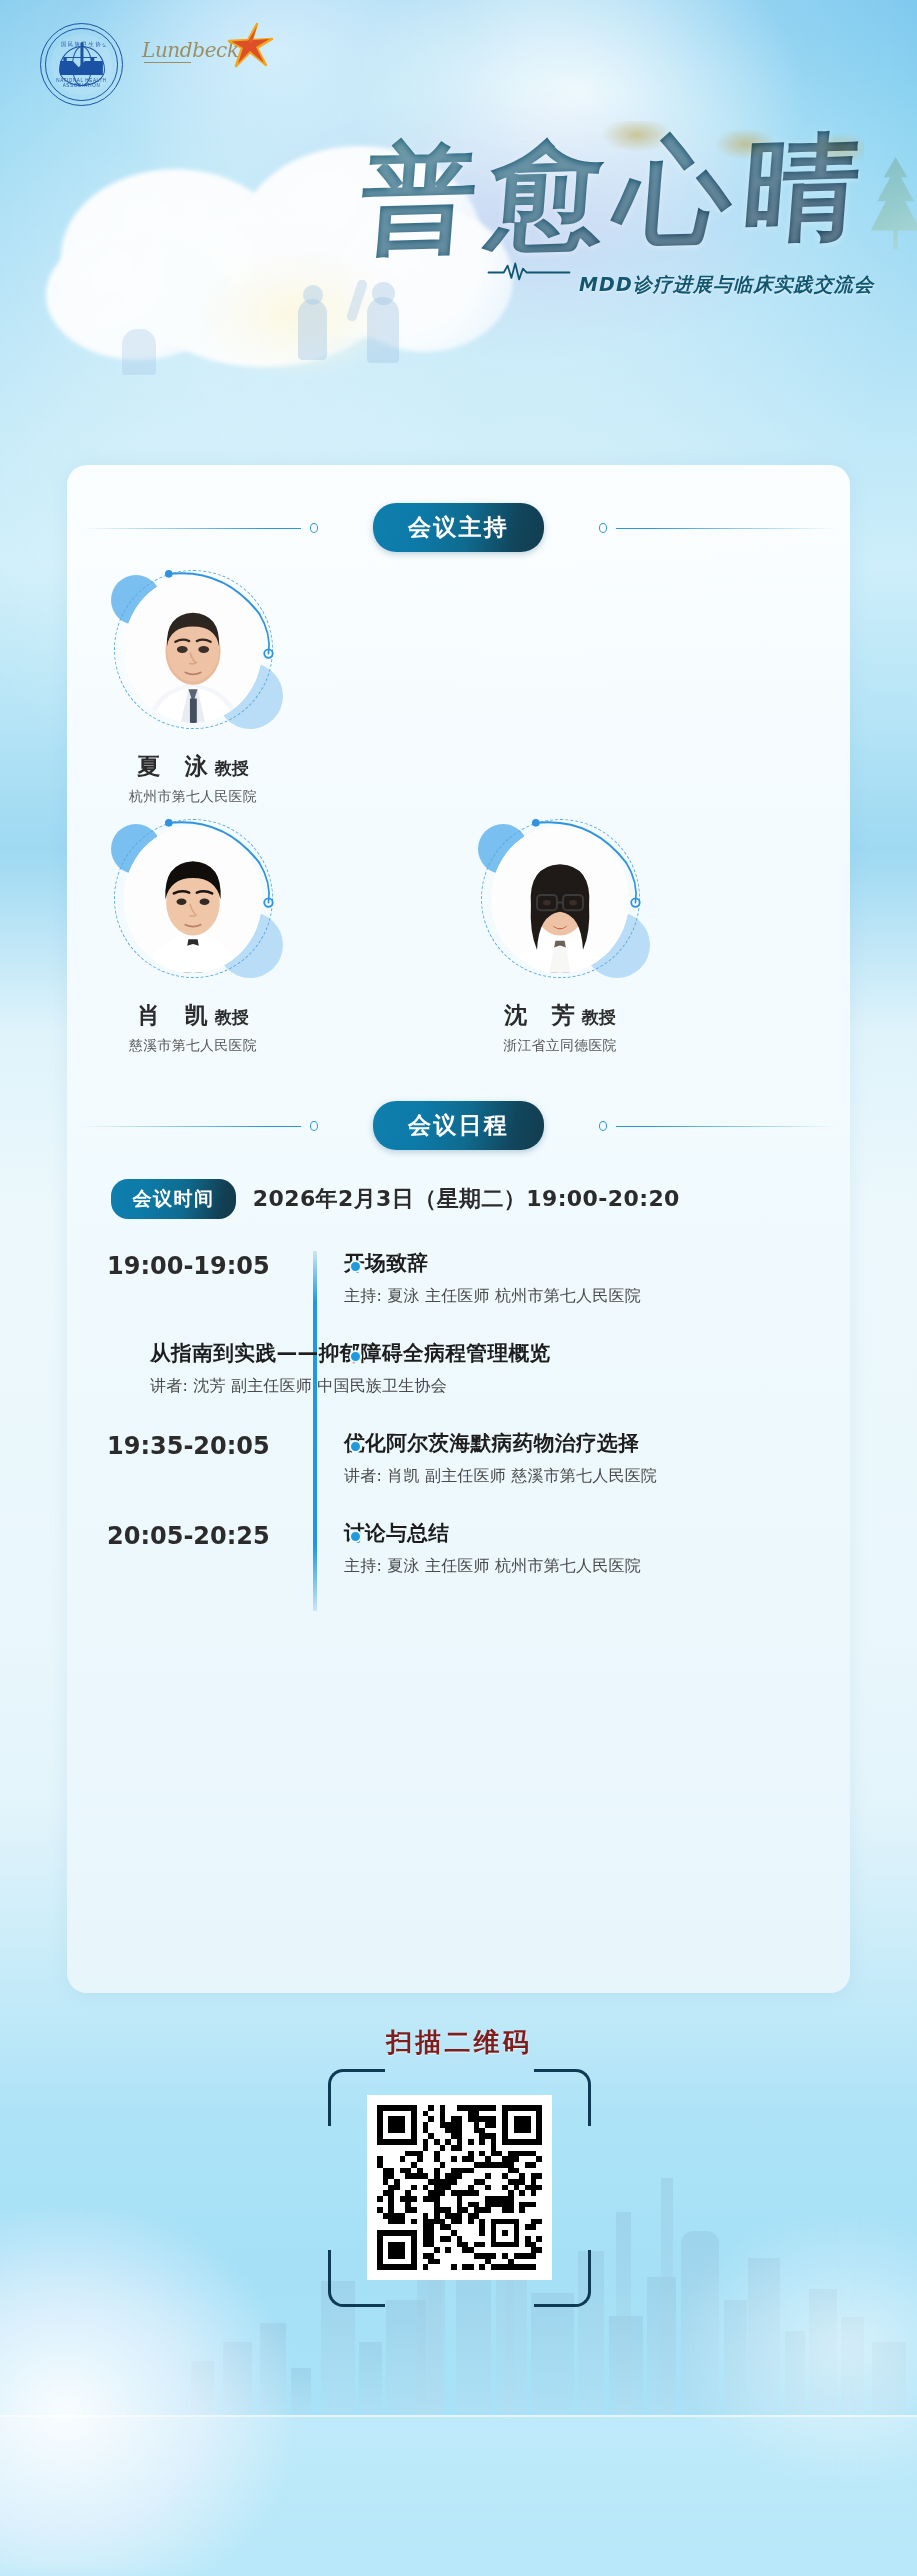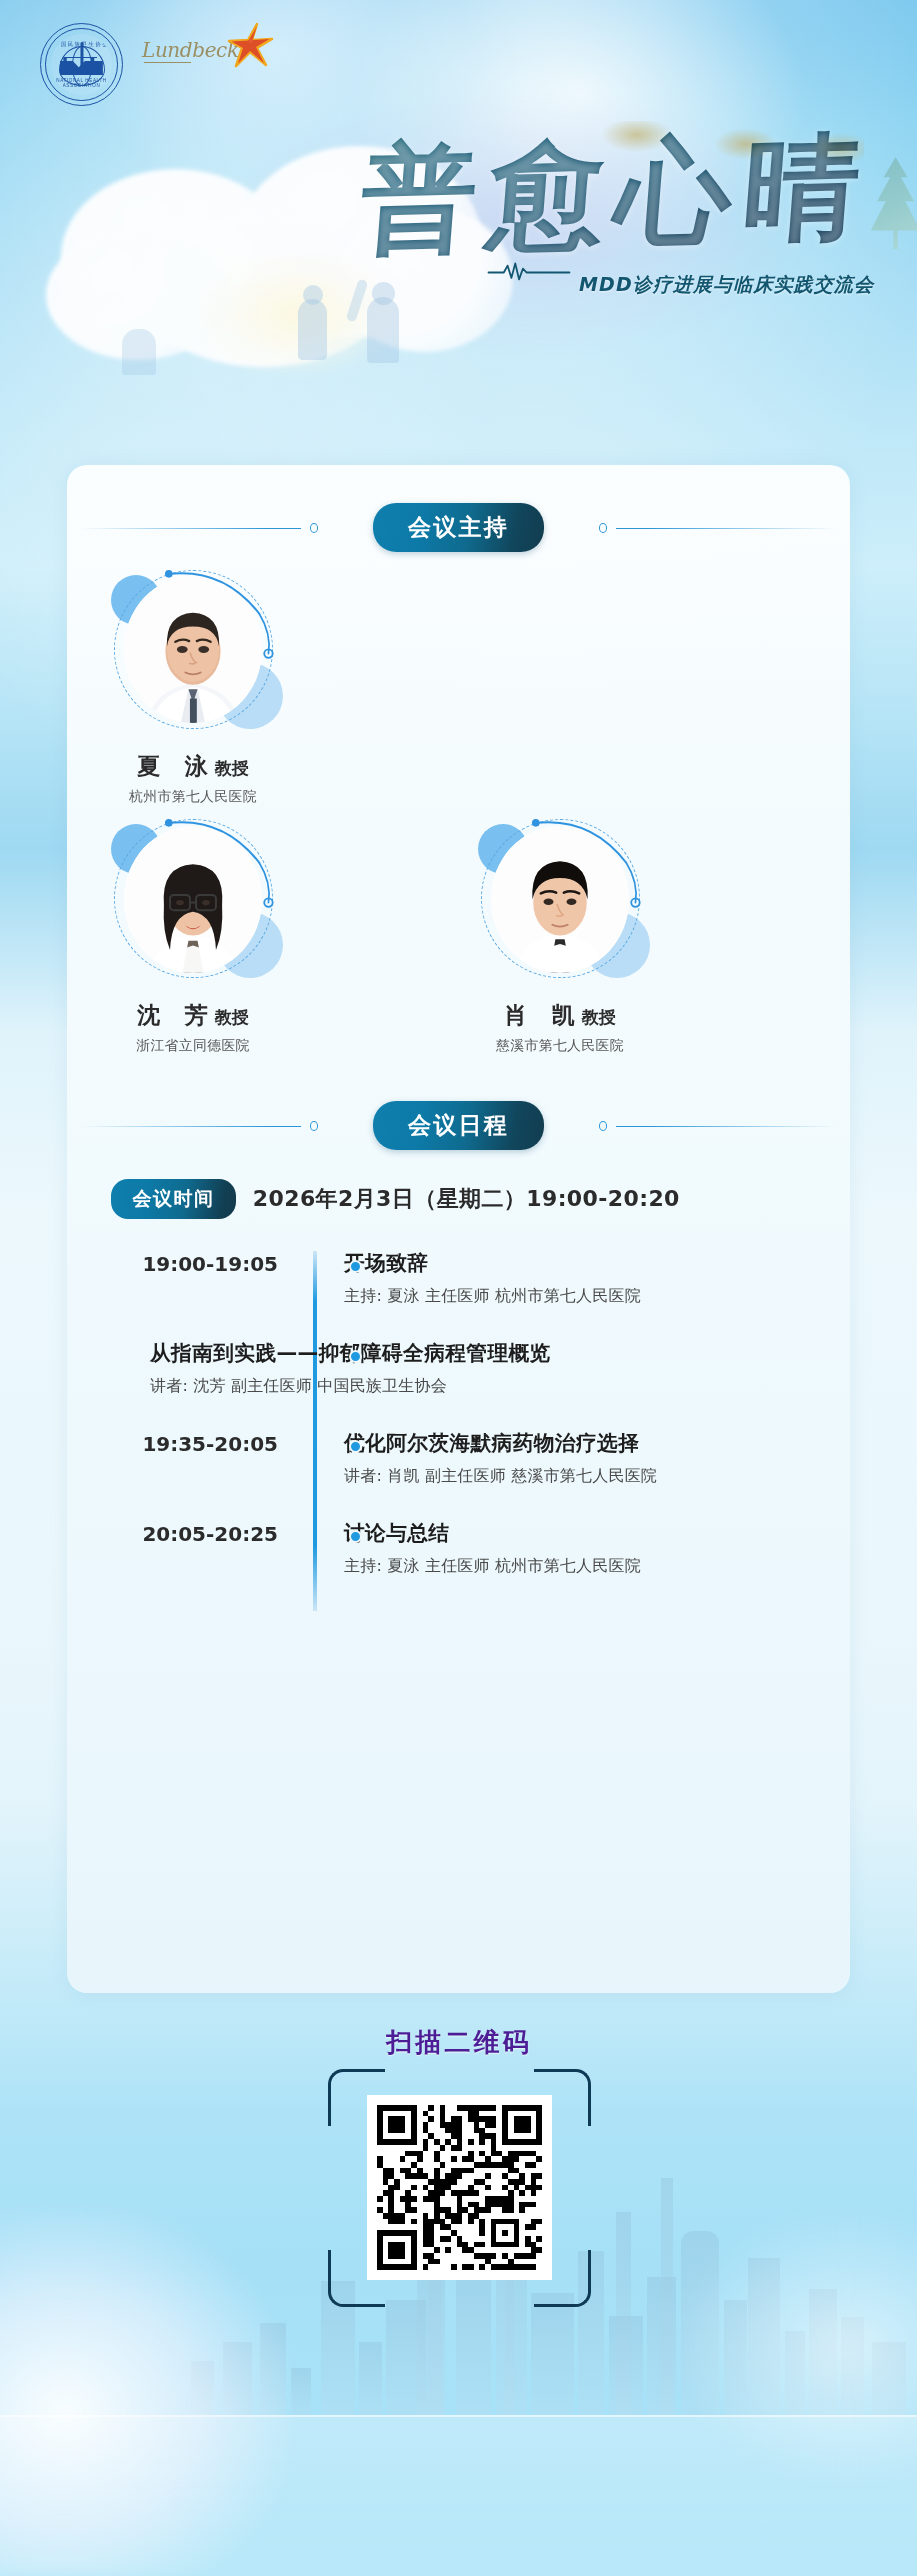--- a/index.html
+++ b/index.html
@@ -185,34 +185,34 @@
     font-family:"DejaVu Sans","Liberation Sans",sans-serif;
   }
   .time-val { font-size:22px; font-weight:700; color:#2b2b2b; letter-spacing:0.4px;
               font-family:"DejaVu Sans","Liberation Sans",sans-serif; white-space:nowrap; }
 
   
   .agenda { position:relative; margin-top:32px; padding-left:40px; padding-right:31px; }
   .ag-line { position:absolute; left:246px; top:0; width:3.8px; height:100%;
              background:linear-gradient(180deg, rgba(200,228,246,.9) 0%, #1f9ae0 14%, #1f9ae0 82%, rgba(200,228,246,.9) 100%); }
   .ag-item { display:flex; position:relative; min-height:90px; }
-  .ag-time { width:194px; text-align:right; padding-right:23px; padding-top:1.5px;
-             font-size:20px; font-weight:700; color:#2b2b2b; letter-spacing:0;
+  .ag-time { width:194px; padding-right:23px; padding-top:1.5px;
+             font-size:24px; font-weight:700; color:#2b2b2b; letter-spacing:0;
              font-family:"DejaVu Sans","Liberation Sans",sans-serif; white-space:nowrap; }
   .ag-bullet { position:absolute; left:242px; top:9.2px; width:13px; height:13px; border-radius:50%;
                background:#1f9ae0; border:2.3px solid #eef7fc; }
   .ag-body { padding-left:43px; padding-top:0px; }
   .ag-title { font-size:20.7px; font-weight:700; color:#1d1d1d; letter-spacing:0.4px; line-height:1.25;
               font-family:"DejaVu Sans","Liberation Sans",sans-serif; }
   .ag-sub { margin-top:9.2px; font-size:16px; color:#4a4a4a; letter-spacing:0.2px;
             font-family:"DejaVu Sans","Liberation Sans",sans-serif; }
 
   
   .qr-sect { position:absolute; left:0; top:2025px; width:918px; z-index:6; text-align:center; }
-  .qr-title { font-size:26px; font-weight:700; color:#4c1d95; letter-spacing:3.1px; line-height:1.32;
+  .qr-title { font-size:26px; font-weight:700; color:#7f1d1d; letter-spacing:3.1px; line-height:1.32;
               font-family:"DejaVu Sans","Liberation Sans",sans-serif;
               text-shadow:0 0.8px 1.5px rgba(255,255,255,.7); }
   .qr-frame { position:relative; width:263px; margin:9.2px auto 0; padding:26px 0 27.5px; }
   .corner { position:absolute; width:57px; height:57px; border:3.8px solid #0e3a56; }
   .c-tl { left:0;  top:0;    border-right:none; border-bottom:none; border-radius:15.3px 0 0 0; }
   .c-tr { right:0; top:0;    border-left:none;  border-bottom:none; border-radius:0 15.3px 0 0; }
   .c-bl { left:0;  bottom:0; border-right:none; border-top:none;    border-radius:0 0 0 15.3px; }
   .c-br { right:0; bottom:0; border-left:none;  border-top:none;    border-radius:0 0 15.3px 0; }
   .qr-pad { width:185px; height:185px; margin:0 auto; background:#fff; padding:10px; }
   .qr-img { width:165px; height:165px; display:block; }
@@ -379,20 +379,54 @@
   <div class="person-row" style="margin-top:12.2px;">
 
     <div class="person">
       <div class="avatar-box">
         <div class="av-blue-tl"></div>
         <div class="av-blue-br"></div>
         <div class="av-dash"></div>
         <div class="av-photo">
           <svg viewBox="0 0 180 192" width="138" height="147">
             <rect width="180" height="192" fill="#fdfdfd"></rect>
+            <path d="M30 192 q8 -44 60 -52 q52 8 60 52 Z" fill="#ffffff"></path>
+            <path d="M76 192 l8 -44 h12 l8 44 Z" fill="#2b2b2b"></path>
+            <ellipse cx="90" cy="100" rx="35" ry="43" fill="#f0c6a8"></ellipse>
+            <path d="M54 96 q-3 -48 36 -50 q39 2 36 50 q-6 -28 -36 -28 q-30 0 -36 28 Z" fill="#100d0b"></path>
+            <ellipse cx="75" cy="99" rx="6.5" ry="4.2" fill="#332923"></ellipse>
+            <ellipse cx="105" cy="99" rx="6.5" ry="4.2" fill="#332923"></ellipse>
+            <path d="M65 88 q10 -5 20 -1" stroke="#1a1512" stroke-width="3.4" fill="none" stroke-linecap="round"></path>
+            <path d="M95 87 q10 -4 20 1" stroke="#1a1512" stroke-width="3.4" fill="none" stroke-linecap="round"></path>
+            <path d="M86 102 q4 12 8 14 q-4 3 -9 1" stroke="#dfa684" stroke-width="2" fill="none"></path>
+            <path d="M80 129 q10 5 20 0" stroke="#bd7f68" stroke-width="2.4" fill="none" stroke-linecap="round"></path>
+            <path d="M56 192 q6 -32 34 -38 q28 6 34 38 Z" fill="#ffffff"></path>
+          </svg>
+        </div>
+        <svg class="av-arc" viewBox="0 0 240 240">
+          <path d="M78 22 Q150 14 196 74" stroke="#2f93e0" stroke-width="2.6" fill="none" stroke-linecap="round"></path>
+          <circle cx="78" cy="22" r="5" fill="#2f93e0"></circle>
+          <path d="M196 74 Q212 100 208 126" stroke="#2f93e0" stroke-width="2.2" fill="none" stroke-linecap="round"></path>
+          <circle cx="208" cy="126" r="5.5" fill="none" stroke="#2f93e0" stroke-width="2.4"></circle>
+        </svg>
+      </div>
+      <div class="p-name">
+        <span>肖　凯</span><span class="t">教授</span>
+      </div>
+      <div class="p-org">慈溪市第七人民医院</div>
+    </div>
+
+    <div class="person">
+      <div class="avatar-box">
+        <div class="av-blue-tl"></div>
+        <div class="av-blue-br"></div>
+        <div class="av-dash"></div>
+        <div class="av-photo">
+          <svg viewBox="0 0 180 192" width="138" height="147">
+            <rect width="180" height="192" fill="#fdfdfd"></rect>
             <path d="M32 192 q8 -42 58 -50 q50 8 58 50 Z" fill="#ffffff"></path>
             <path d="M76 192 l8 -42 h12 l8 42 Z" fill="#6d6258"></path>
             <ellipse cx="90" cy="100" rx="35" ry="43" fill="#eec3a5"></ellipse>
             <path d="M52 104 q-4 -52 38 -54 q42 2 38 54 q2 34 -8 58 q-2 -46 -30 -50 q-28 4 -30 50 q-10 -24 -8 -58 Z" fill="#1f1a17"></path>
             <rect x="60" y="90" width="26" height="20" rx="5" fill="none" stroke="#3a3a3a" stroke-width="2.6"></rect>
             <rect x="94" y="90" width="26" height="20" rx="5" fill="none" stroke="#3a3a3a" stroke-width="2.6"></rect>
             <path d="M86 100 h8" stroke="#3a3a3a" stroke-width="2.6"></path>
             <ellipse cx="73" cy="100" rx="5" ry="3.4" fill="#3a2f28"></ellipse>
             <ellipse cx="107" cy="100" rx="5" ry="3.4" fill="#3a2f28"></ellipse>
             <path d="M80 130 q10 7 20 0 q-10 10 -20 0" fill="#c7523f"></path>
@@ -403,54 +437,20 @@
           <path d="M78 22 Q150 14 196 74" stroke="#2f93e0" stroke-width="2.6" fill="none" stroke-linecap="round"></path>
           <circle cx="78" cy="22" r="5" fill="#2f93e0"></circle>
           <path d="M196 74 Q212 100 208 126" stroke="#2f93e0" stroke-width="2.2" fill="none" stroke-linecap="round"></path>
           <circle cx="208" cy="126" r="5.5" fill="none" stroke="#2f93e0" stroke-width="2.4"></circle>
         </svg>
       </div>
       <div class="p-name">
         <span>沈　芳</span><span class="t">教授</span>
       </div>
       <div class="p-org">浙江省立同德医院</div>
-    </div>
-
-    <div class="person">
-      <div class="avatar-box">
-        <div class="av-blue-tl"></div>
-        <div class="av-blue-br"></div>
-        <div class="av-dash"></div>
-        <div class="av-photo">
-          <svg viewBox="0 0 180 192" width="138" height="147">
-            <rect width="180" height="192" fill="#fdfdfd"></rect>
-            <path d="M30 192 q8 -44 60 -52 q52 8 60 52 Z" fill="#ffffff"></path>
-            <path d="M76 192 l8 -44 h12 l8 44 Z" fill="#2b2b2b"></path>
-            <ellipse cx="90" cy="100" rx="35" ry="43" fill="#f0c6a8"></ellipse>
-            <path d="M54 96 q-3 -48 36 -50 q39 2 36 50 q-6 -28 -36 -28 q-30 0 -36 28 Z" fill="#100d0b"></path>
-            <ellipse cx="75" cy="99" rx="6.5" ry="4.2" fill="#332923"></ellipse>
-            <ellipse cx="105" cy="99" rx="6.5" ry="4.2" fill="#332923"></ellipse>
-            <path d="M65 88 q10 -5 20 -1" stroke="#1a1512" stroke-width="3.4" fill="none" stroke-linecap="round"></path>
-            <path d="M95 87 q10 -4 20 1" stroke="#1a1512" stroke-width="3.4" fill="none" stroke-linecap="round"></path>
-            <path d="M86 102 q4 12 8 14 q-4 3 -9 1" stroke="#dfa684" stroke-width="2" fill="none"></path>
-            <path d="M80 129 q10 5 20 0" stroke="#bd7f68" stroke-width="2.4" fill="none" stroke-linecap="round"></path>
-            <path d="M56 192 q6 -32 34 -38 q28 6 34 38 Z" fill="#ffffff"></path>
-          </svg>
-        </div>
-        <svg class="av-arc" viewBox="0 0 240 240">
-          <path d="M78 22 Q150 14 196 74" stroke="#2f93e0" stroke-width="2.6" fill="none" stroke-linecap="round"></path>
-          <circle cx="78" cy="22" r="5" fill="#2f93e0"></circle>
-          <path d="M196 74 Q212 100 208 126" stroke="#2f93e0" stroke-width="2.2" fill="none" stroke-linecap="round"></path>
-          <circle cx="208" cy="126" r="5.5" fill="none" stroke="#2f93e0" stroke-width="2.4"></circle>
-        </svg>
-      </div>
-      <div class="p-name">
-        <span>肖　凯</span><span class="t">教授</span>
-      </div>
-      <div class="p-org">慈溪市第七人民医院</div>
     </div>
   </div>
 
   <div class="sect" style="margin-top:40px;">
     <span class="sect-line l"></span>
       <span class="sect-dot l"></span>
     <span class="sect-pill">会议日程</span>
     <span class="sect-dot r"></span>
       <span class="sect-line r"></span>
   </div>

